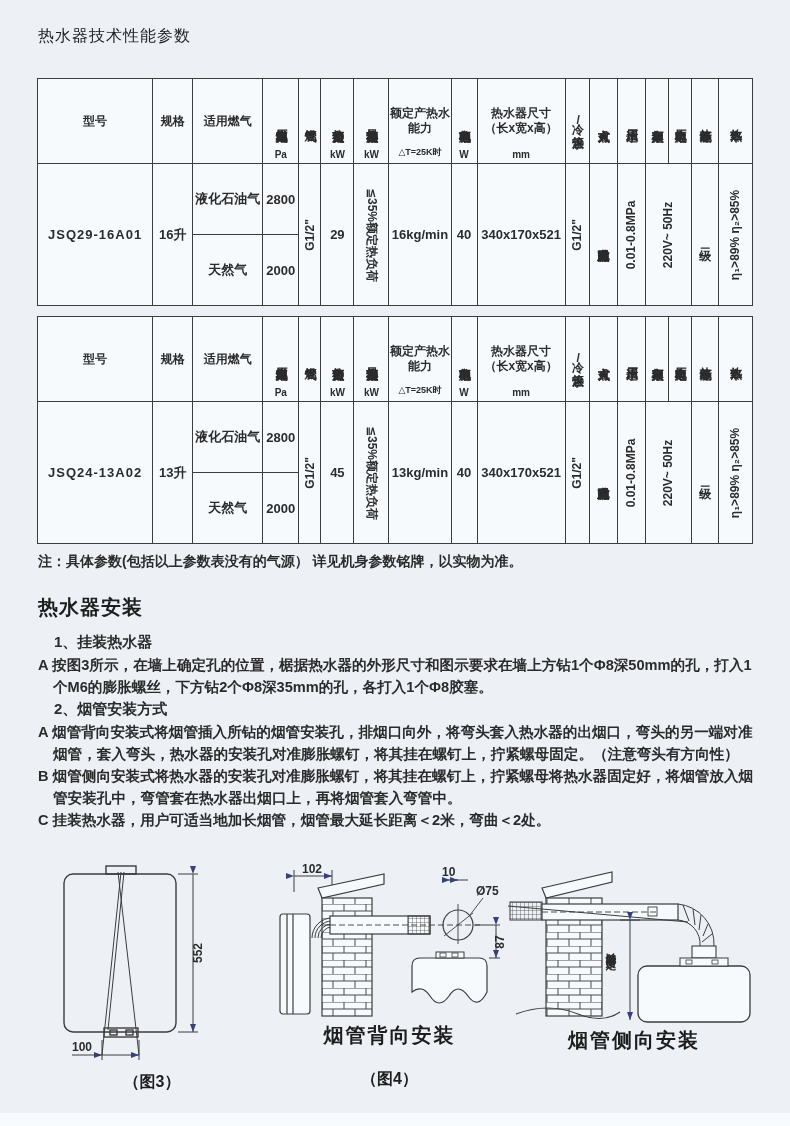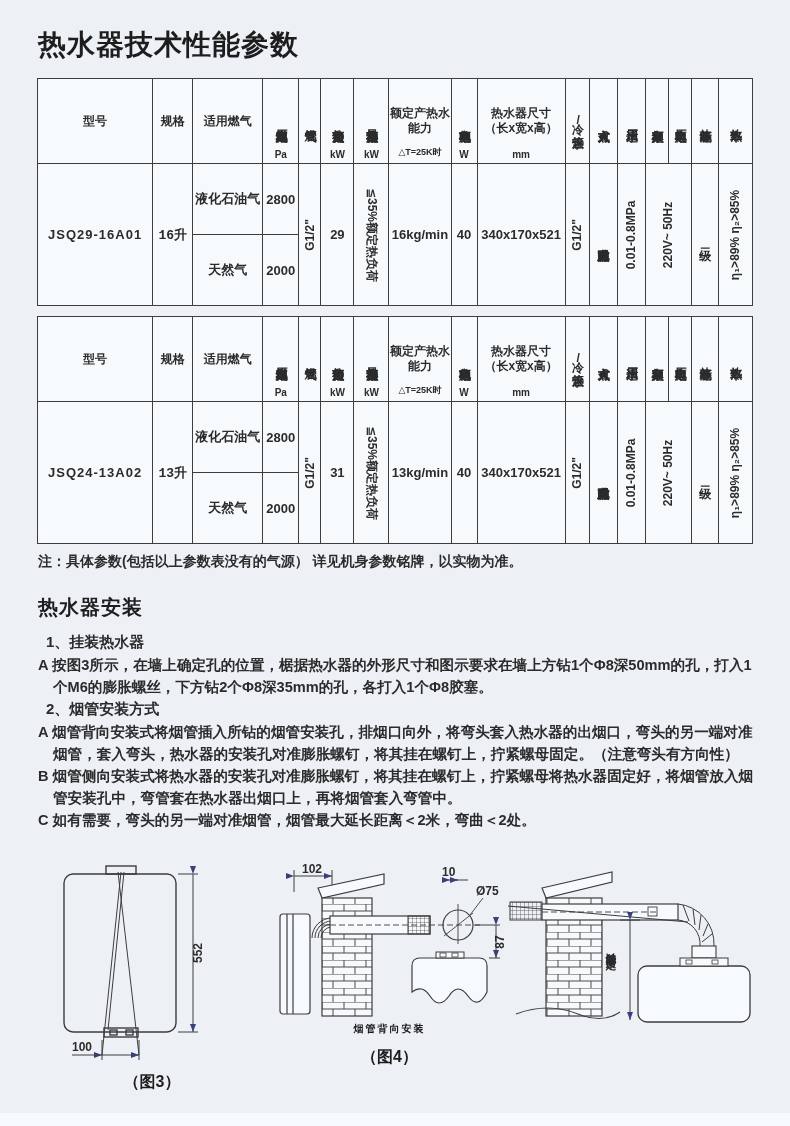--- a/index.html
+++ b/index.html
@@ -3,21 +3,21 @@
 <meta charset="utf-8">
 <style>
   html,body { margin:0; padding:0; }
   body { font-family: "Liberation Sans", "DejaVu Sans", sans-serif; }
   .page {
     position:relative; width:790px; height:1126px;
     background:#edf1f6; color:#2b2b2b; overflow:hidden;
   }
   .page-title {
     position:absolute; left:38px; top:26px;
-    font-size:28px; font-weight:700; color:#1d1d1d; letter-spacing:1px;
+    font-size:16px; font-weight:400; color:#1d1d1d; letter-spacing:1px;
   }
   
   .spec-table-wrap { position:absolute; left:37px; width:717px; }
   #t1 { top:78px; } #t2 { top:316px; }
   table.spec { border-collapse:collapse; table-layout:fixed; width:716px; background:#f7fafd; }
   table.spec th, table.spec td {
     border:1px solid #3d3d3d; padding:0; overflow:visible;
     font-weight:600; color:#2b2b2b; text-align:center; vertical-align:middle;
   }
   tr.hdr th { height:84px; position:relative; font-size:12px; font-weight:700; }
@@ -32,40 +32,40 @@
           font-size:9px; font-weight:600; }
   .hhdr { font-size:12px; line-height:1.25; font-weight:700; }
   .rcell { position:relative; }
   .rot, .rot90 { position:absolute; left:50%; top:50%; white-space:nowrap;
         font-size:12px; font-weight:600; }
   .rot   { transform:translate(-50%,-50%) rotate(-90deg); }
   .rot90 { transform:translate(-50%,-50%) rotate(90deg); }
   .vd { display:inline-block; writing-mode:vertical-lr; text-orientation:upright;
         line-height:1.05; font-size:12px; font-weight:600; }
   .model-cell { font-size:14px; letter-spacing:1px; }
-  .spec-cell  { font-size:14px;font-family:Liberation Mono, monospace; }
+  .spec-cell  { font-size:14px; }
   .gas-cell   { font-size:12.5px; }
   .num-cell   { font-size:13px; }
   
   .note { position:absolute; left:38px; top:553px; width:716px;
           font-size:14px; font-weight:600; }
   .install-title { position:absolute; left:38px; top:594px;
           font-size:20px; font-weight:700; color:#1d1d1d; letter-spacing:1px; }
   .install-body { position:absolute; left:38px; top:631px; width:718px; }
-  .sec-num { font-size:15px; font-weight:700; margin:2px 0 3px 0; padding-left:8px; }
+  .sec-num { font-size:15px; font-weight:700; margin:2px 0 3px 8px; padding-left:8px; }
   .para { font-size:14.6px; font-weight:600; line-height:21.5px;
           padding-left:15px; text-indent:-15px; margin:1px 0; }
   
   .figure { position:absolute; top:862px; }
   #fig3 { left:42px;  width:220px; }
   #fig4 { left:272px; width:235px; }
   #fig5 { left:508px; width:252px; }
   .fig-label, .fig-caption { text-align:center; font-weight:700; color:#1d1d1d; }
-  .fig-label { font-size:10px; letter-spacing:2px; margin-top:2px; }
-  .fig-caption { font-size:16px; margin-top:11px; }
+  .fig-label { font-size:20px; letter-spacing:2px; margin-top:2px; }
+  .fig-caption { font-size:16px; margin-top:20px; }
   #fig3 .fig-caption { margin-top:10px; }
   svg { display:block; }
   svg text { font-family:"Liberation Sans","DejaVu Sans",sans-serif;
              font-size:12px; font-weight:600; fill:#2b2b2b; }
   .fig5-note { position:absolute; left:98px; top:82px;
         writing-mode:vertical-rl; text-orientation:upright;
         font-size:10.5px; font-weight:600; line-height:1; letter-spacing:1px; }
   .bottom-strip { position:absolute; left:0; bottom:0; width:100%; height:13px;
         background:#f8fbfe; }
 </style>
@@ -215,21 +215,21 @@
         <th><div class="vt vh40">热效率</div></th>
       </tr>
       <tr class="r1">
         <td rowspan="2" class="model-cell">JSQ24-13A02</td>
         <td rowspan="2" class="spec-cell">13升</td>
         <td class="gas-cell">液化石油气</td>
         <td class="num-cell">2800</td>
         <td rowspan="2" class="rcell">
               <span class="rot">G1/2"</span>
             </td>
-        <td rowspan="2" class="num-cell">31</td>
+        <td rowspan="2" class="num-cell">45</td>
         <td rowspan="2" class="rcell">
               <span class="rot90">≦35%额定热负荷</span>
             </td>
         <td rowspan="2" class="num-cell">13kg/min</td>
         <td rowspan="2" class="num-cell">40</td>
         <td rowspan="2" class="num-cell">340x170x521</td>
         <td rowspan="2" class="rcell">
               <span class="rot">G1/2"</span>
             </td>
         <td rowspan="2"><span class="vd">延时式电脉冲点火</span></td>
@@ -255,21 +255,21 @@
   <div class="note">注：具体参数(包括以上参数表没有的气源） 详见机身参数铭牌，以实物为准。</div>
 
   <div class="install-title">热水器安装</div>
 
   <div class="install-body">
     <div class="sec-num">1、挂装热水器</div>
     <div class="para">A 按图3所示，在墙上确定孔的位置，椐据热水器的外形尺寸和图示要求在墙上方钻1个Φ8深50mm的孔，打入1个M6的膨胀螺丝，下方钻2个Φ8深35mm的孔，各打入1个Φ8胶塞。</div>
     <div class="sec-num">2、烟管安装方式</div>
     <div class="para">A 烟管背向安装式将烟管插入所钻的烟管安装孔，排烟口向外，将弯头套入热水器的出烟口，弯头的另一端对准烟管，套入弯头，热水器的安装孔对准膨胀螺钉，将其挂在螺钉上，拧紧螺母固定。（注意弯头有方向性）</div>
     <div class="para">B 烟管侧向安装式将热水器的安装孔对准膨胀螺钉，将其挂在螺钉上，拧紧螺母将热水器固定好，将烟管放入烟管安装孔中，弯管套在热水器出烟口上，再将烟管套入弯管中。</div>
-    <div class="para">C 如有需要，弯头的另一端对准烟管，烟管最大延长距离＜2米，弯曲＜2处。</div>
+    <div class="para">C 挂装热水器，用户可适当地加长烟管，烟管最大延长距离＜2米，弯曲＜2处。</div>
   </div>
 
   <svg width="0" height="0" style="position:absolute">
     <defs>
       <marker id="arr" markerWidth="9" markerHeight="8" refX="8" refY="3" orient="auto">
         <path d="M0,0 L8,3 L0,6 z" fill="#37407c"></path>
       </marker>
       <pattern id="brick" width="22" height="14" patternUnits="userSpaceOnUse">
         <rect width="22" height="14" fill="#f7fafd"></rect>
         <path d="M0,0 H22 M0,7 H22 M6,0 V7 M17,7 V14" stroke="#4a4a4a" stroke-width="1" fill="none"></path>
@@ -396,16 +396,17 @@
       <rect x="172" y="96" width="48" height="8" fill="#f7fafd" stroke="#3c3c3c" stroke-width="1"></rect>
       <rect x="178" y="98" width="6" height="4" fill="none" stroke="#3c3c3c" stroke-width="0.8"></rect>
       <rect x="204" y="98" width="6" height="4" fill="none" stroke="#3c3c3c" stroke-width="0.8"></rect>
 
       <g stroke="#3c3c3c" stroke-width="1" fill="none">
         <line x1="122" y1="58" x2="122" y2="158" marker-start="url(#arr)" marker-end="url(#arr)"></line>
         <line x1="112" y1="58" x2="132" y2="58"></line>
       </g>
     </svg>
     <div class="fig5-note">以墙的厚度而定</div>
+    <div class="fig-label">烟管侧向安装</div>
   </div>
 
   <div class="bottom-strip"></div>
 </div>
 
 </body></html>

